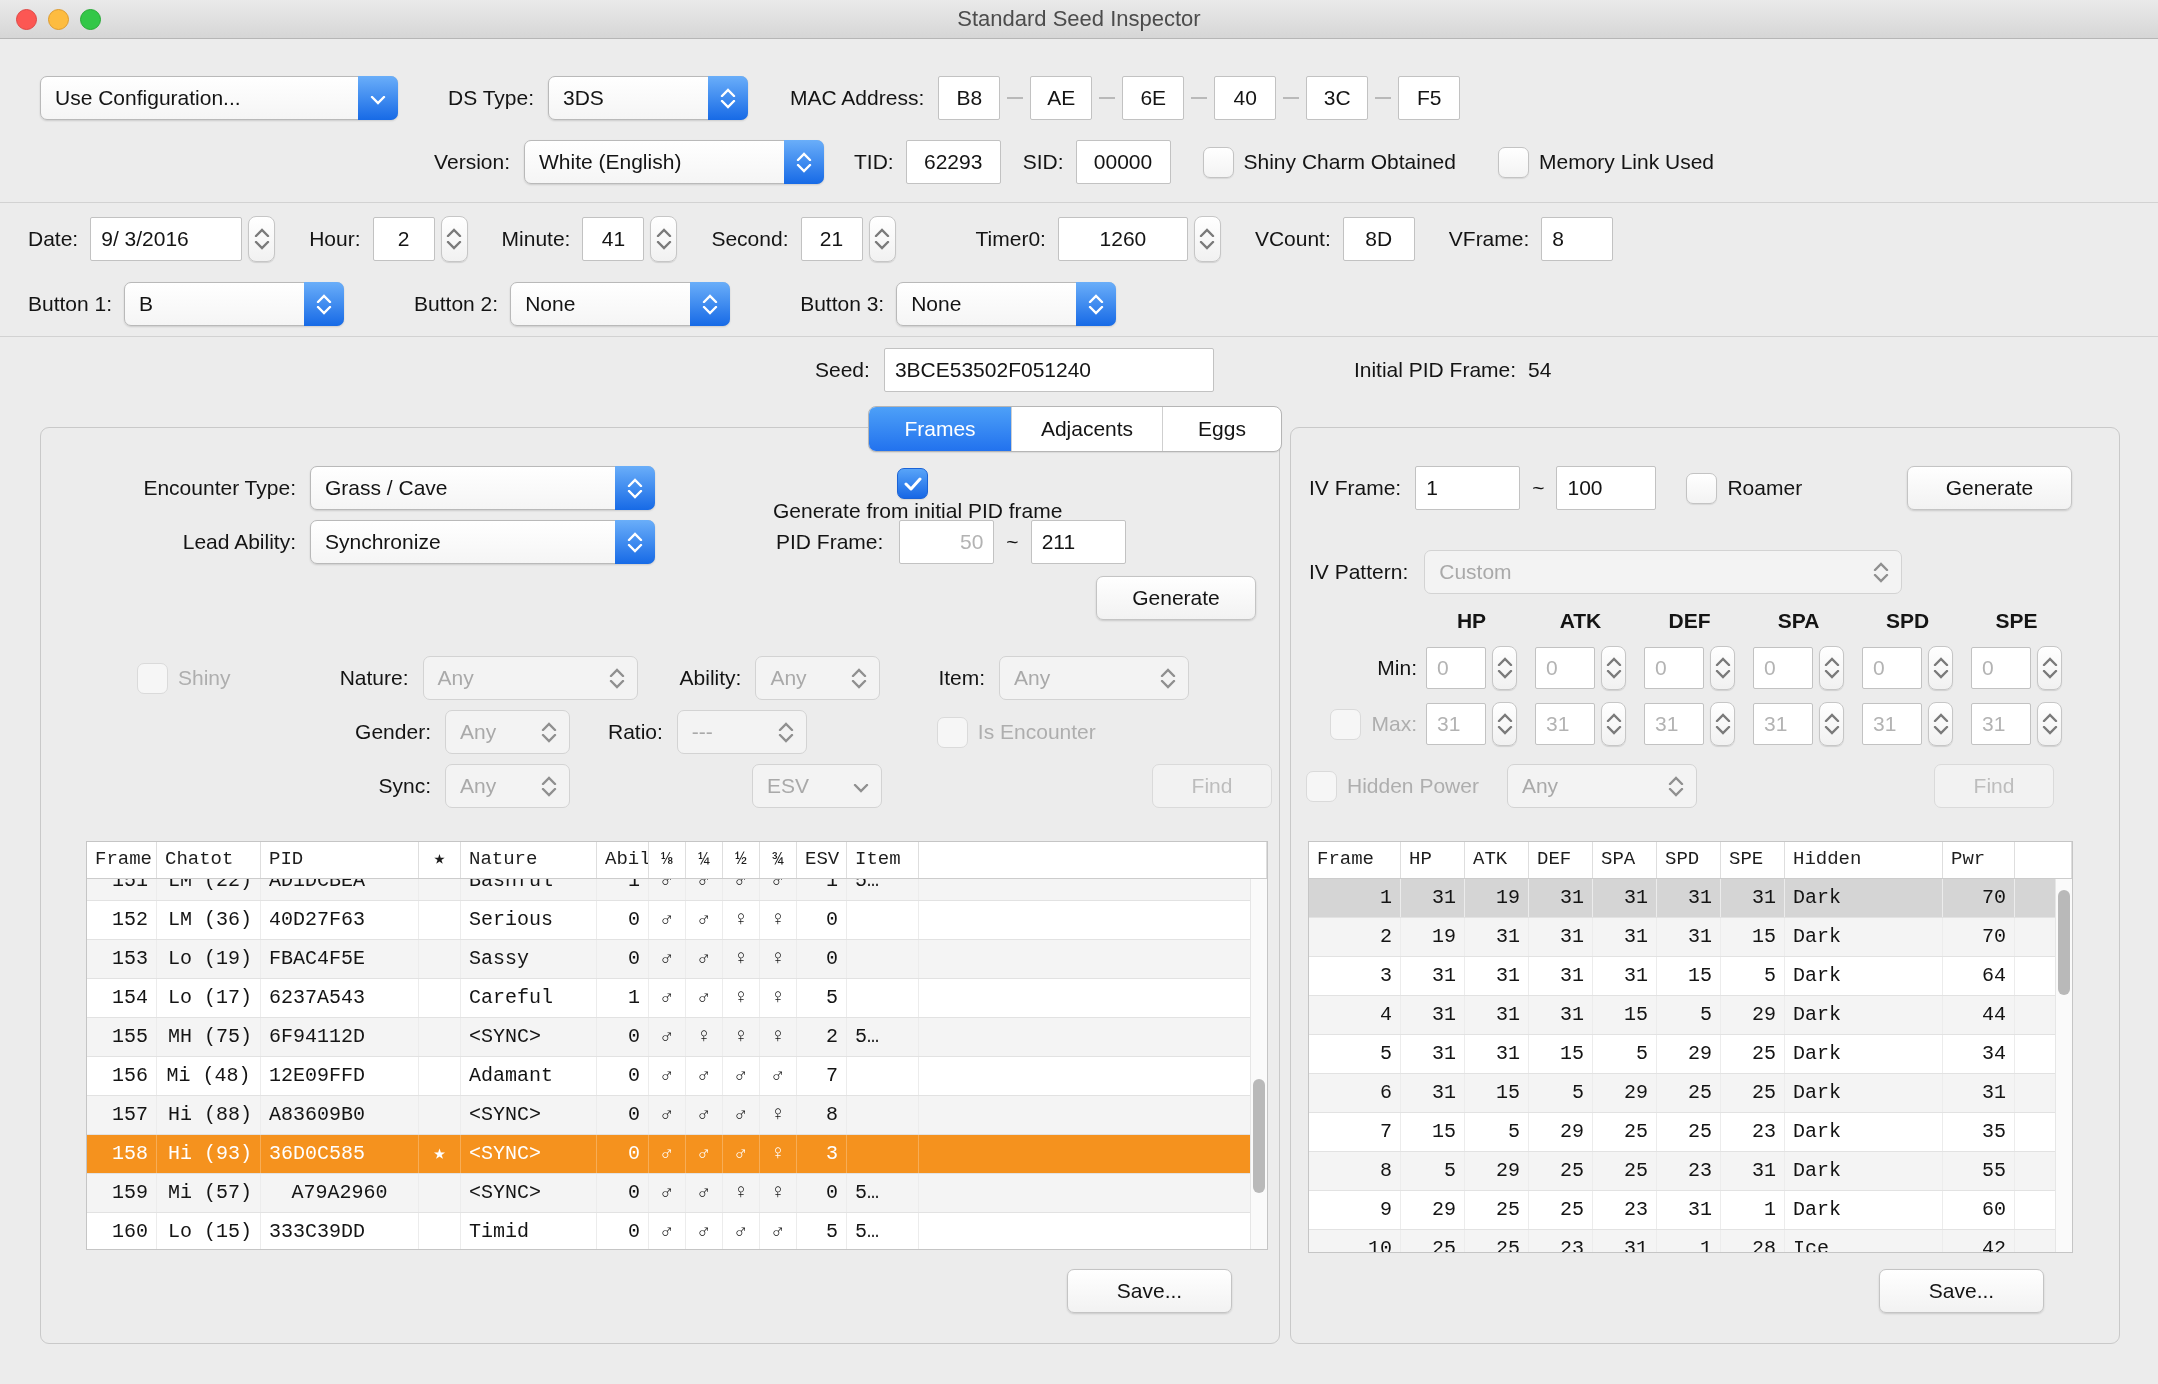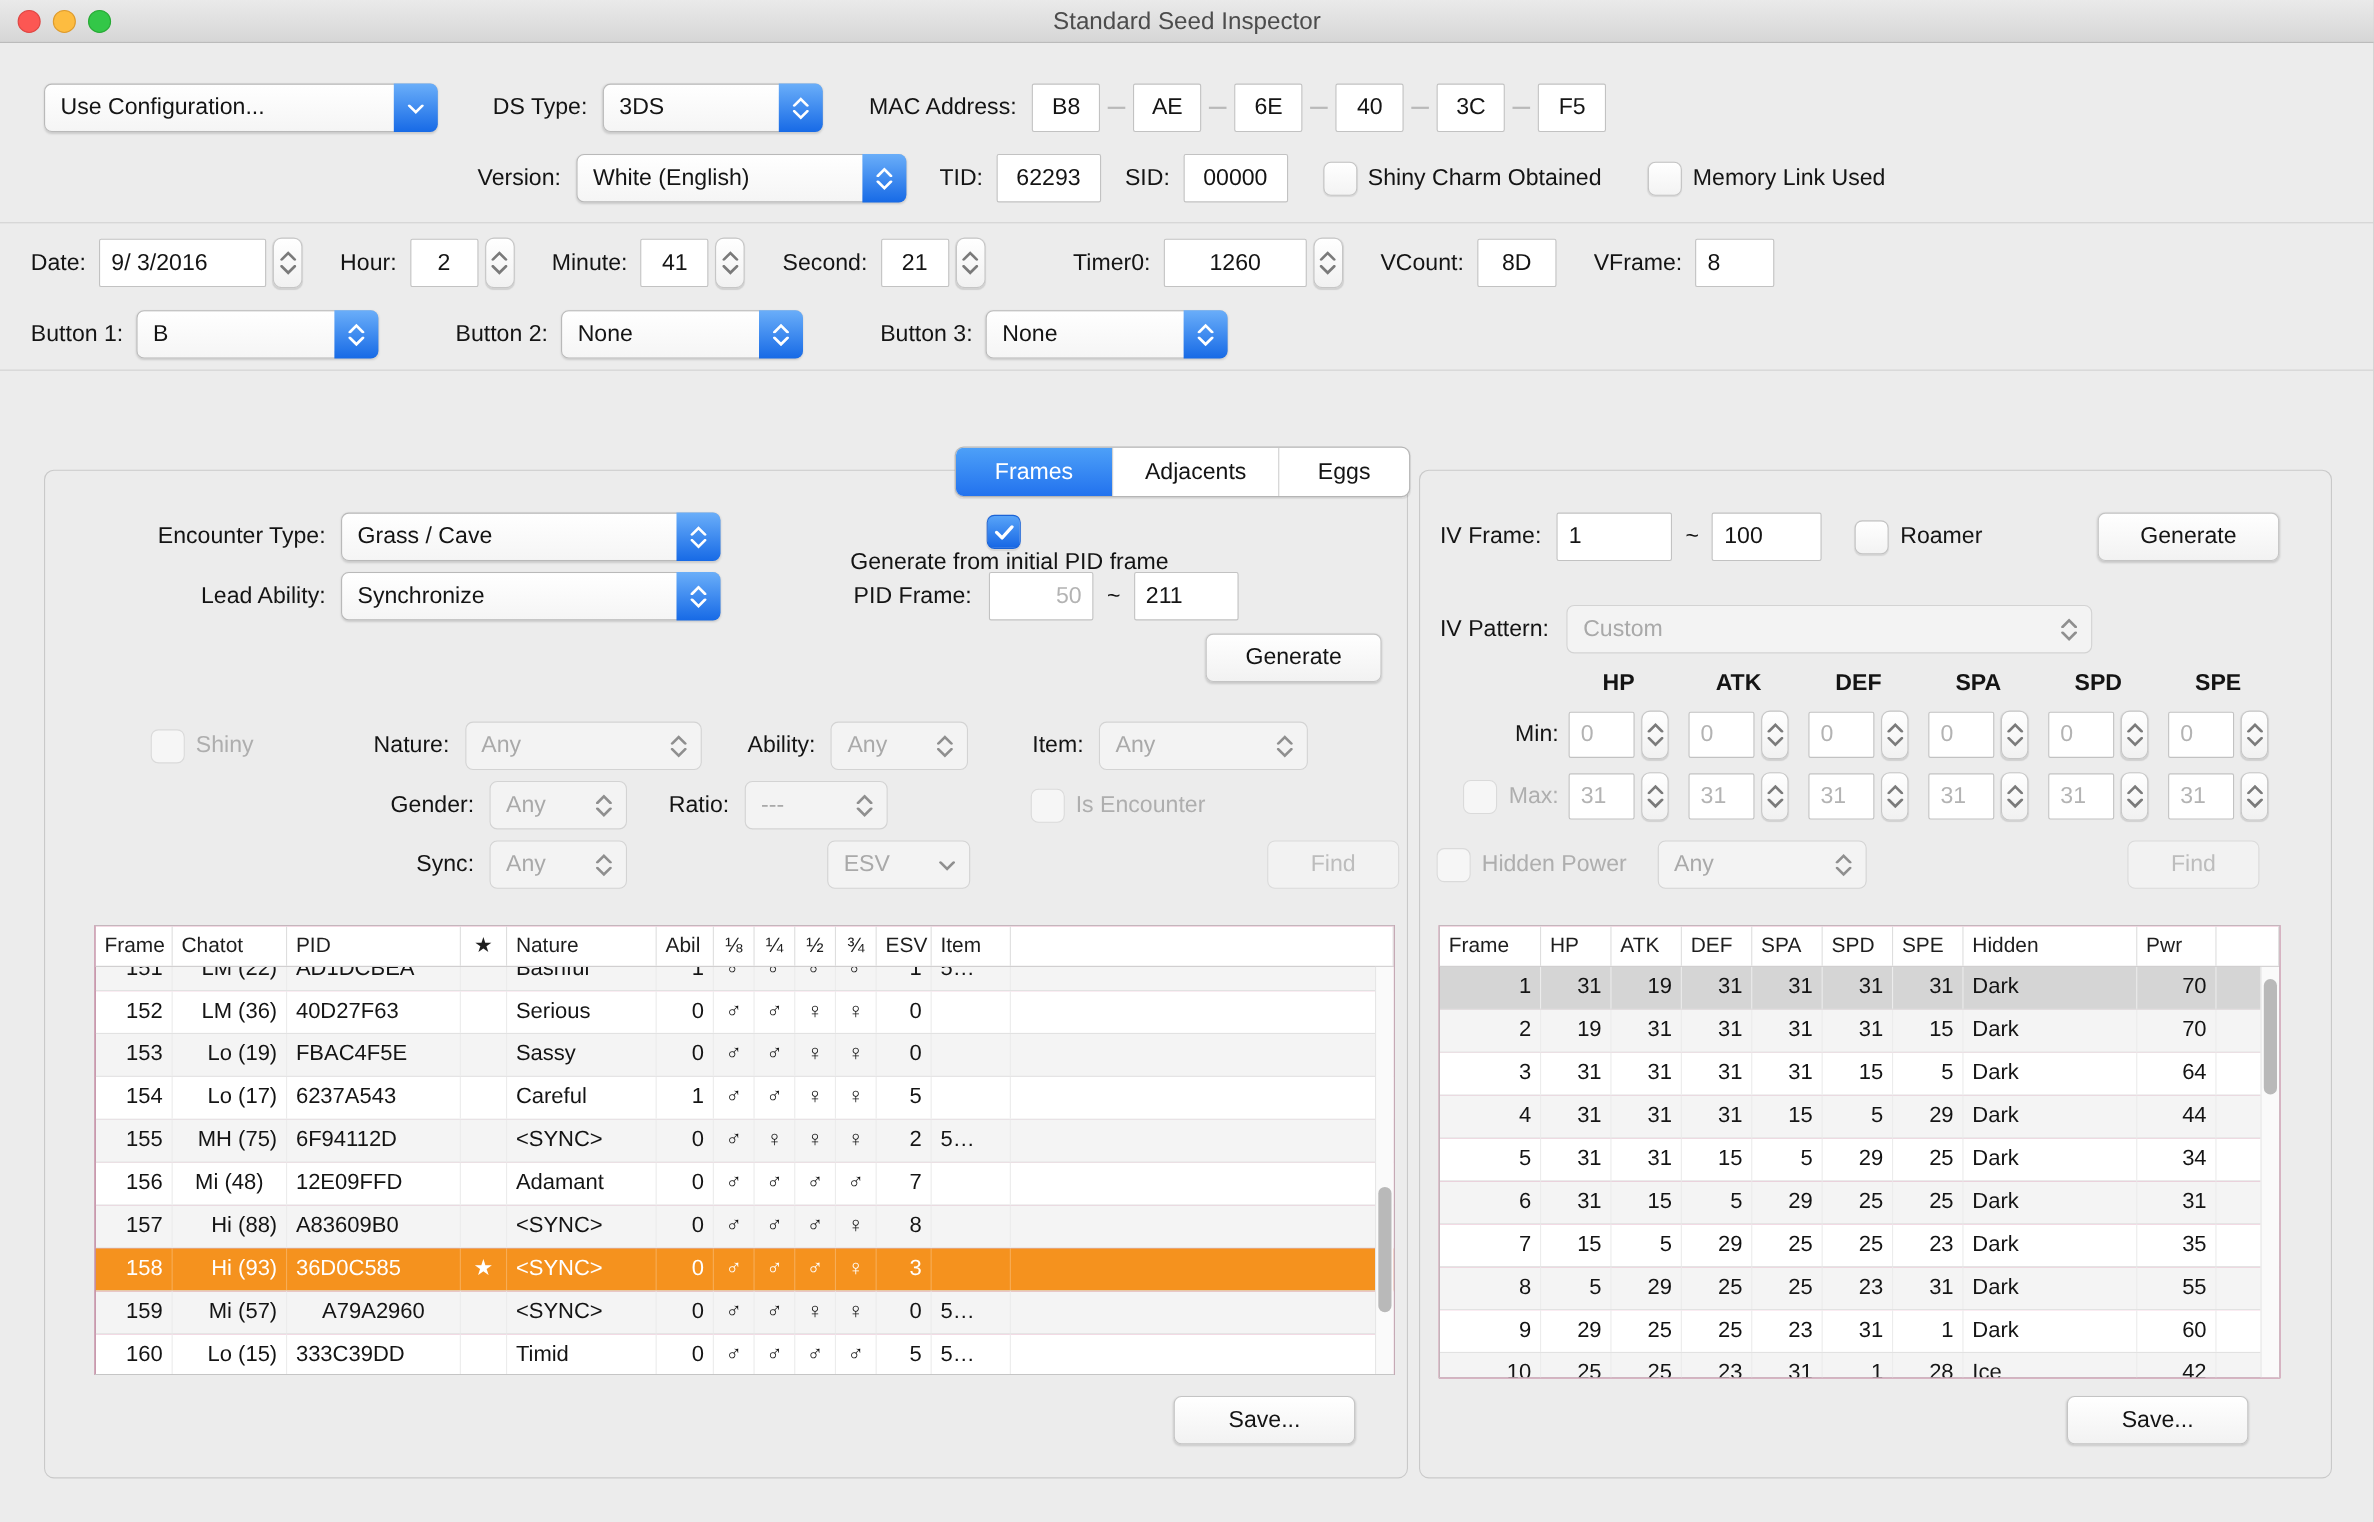--- a/index.html
+++ b/index.html
@@ -43,21 +43,21 @@
   .sep{position:absolute;left:0;right:0;height:1px;background:#d2d2d2;}
   
   .tabs{position:absolute;display:flex;height:44px;border:1px solid #b5b5b5;border-radius:8px;overflow:hidden;
     background:#fff;z-index:5;box-shadow:0 1px 1px rgba(0,0,0,.08);}
   .tab{display:flex;align-items:center;justify-content:center;font-size:21px;border-right:1px solid #cfcfcf;}
   .tab:last-child{border-right:none;}
   .tab.active{background:linear-gradient(#4da0f8,#2272ee);color:#fff;}
   
   .gbox{position:absolute;border:1px solid #c9c9c9;border-radius:9px;background:#ececec;}
   
-  .tbl{position:absolute;background:#be185d;border:1px solid #c5c5c5;}
+  .tbl{position:absolute;background:#737373;border:1px solid #c5c5c5;font-family:Liberation Mono, monospace;}
   .thead{display:flex;height:36px;background:#fff;border-bottom:1px solid #cccccc;}
   .th{box-sizing:border-box;font-size:19px;line-height:35px;padding:0 8px;border-right:1px solid #dedede;
     overflow:hidden;white-space:nowrap;color:#1e1e1e;}
   .tviewport{position:absolute;top:37px;left:0;right:0;bottom:0;overflow:hidden;}
   .tr{display:flex;height:38px;background:#fff;border-bottom:1px solid #e2e2e2;}
   .tr.alt{background:#f4f4f4;}
   .tr.sel-orange{background:#f5921e;color:#fff;}
   .tr.sel-orange .td{border-right-color:rgba(255,255,255,.25);}
   .tr.sel-gray{background:#d5d5d5;}
   .td{box-sizing:border-box;font-size:20px;line-height:37px;padding:0 8px;border-right:1px solid #ececec;
@@ -257,20 +257,26 @@
                 <path d="M2 1 L8 7 L14 1" fill="none" stroke="currentColor" stroke-width="2.4" stroke-linecap="round"></path>
               </svg>
             </div>
           </span>
         </span>
     </div>
   </div>
 
   <div class="sep" style="top:336px;"></div>
 
+  <div class="row" style="top:348px;left:815px;">
+    <span class="lbl">Seed:</span>
+    <div class="field left" style="width:330px;margin-left:14px;">3BCE53502F051240</div>
+    <span class="lbl" style="margin-left:140px;">Initial PID Frame:</span>
+    <span class="lbl" style="margin-left:12px;">54</span>
+  </div>
 
   <div class="tabs" style="top:406px;left:868px;">
     <div class="tab active" style="width:142px;">Frames</div>
     <div class="tab" style="width:150px;">Adjacents</div>
     <div class="tab" style="width:118px;">Eggs</div>
   </div>
 
   <div class="gbox" style="left:40px;top:427px;width:1238px;height:915px;">
 
     <div class="row" style="top:38px;left:55px;">

